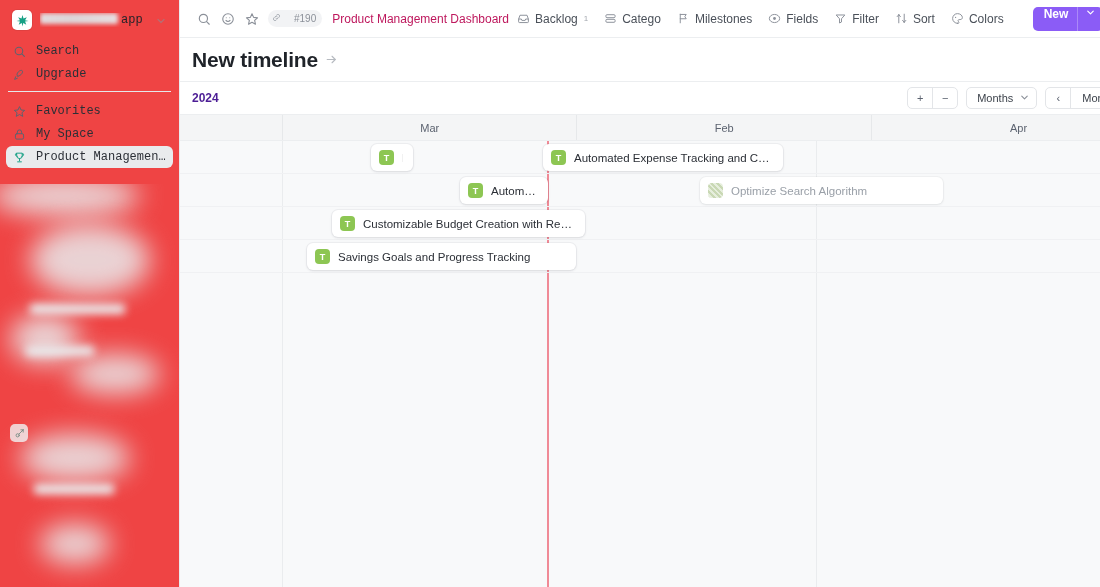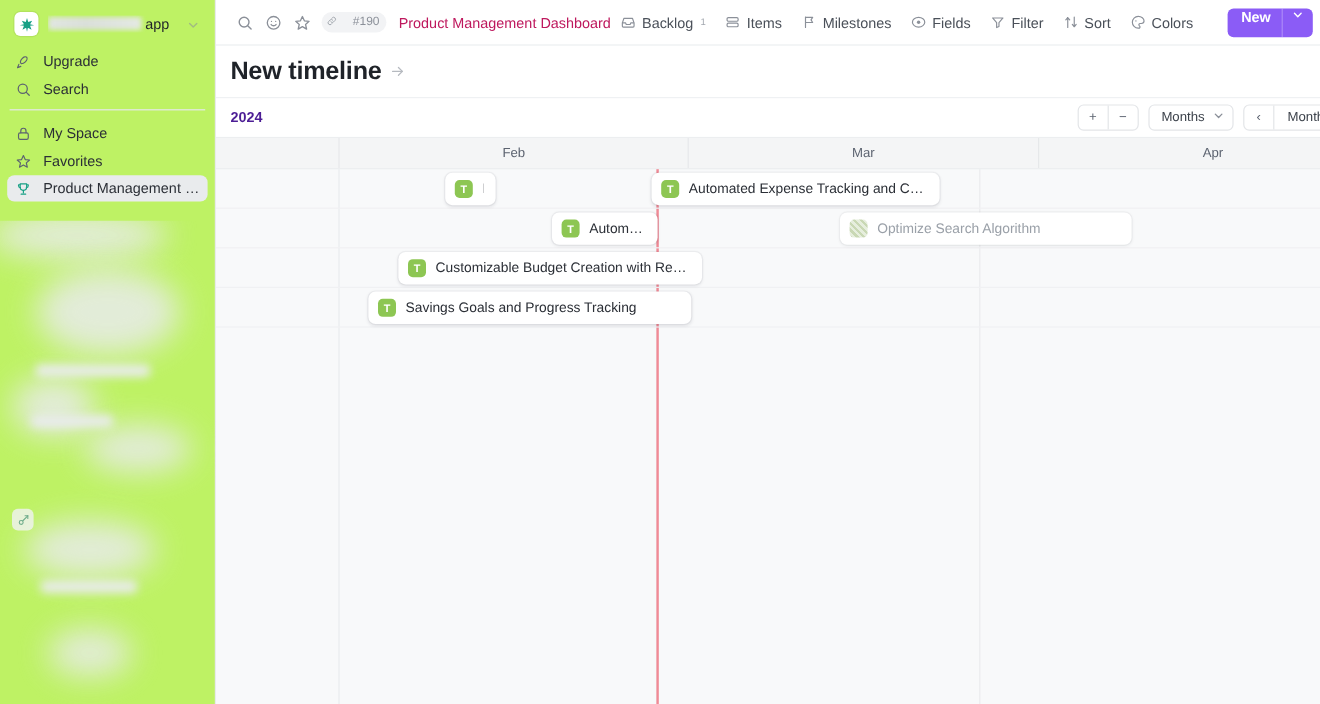--- a/index.html
+++ b/index.html
@@ -8,24 +8,25 @@
     font-family: "Liberation Sans", sans-serif;
     background: #ffffff;
     color: #1f2329;
     overflow: hidden;
   }
   .app { display: flex; width: 1100px; height: 587px; }
 
   
   .sidebar {
     width: 180px; height: 587px;
-    background: #bef264;
+    background: #ef4444;
     border-right: 1px solid #e8eaed;
     position: relative;
     flex: 0 0 180px;
+    font-family: Liberation Mono, monospace;
   }
   .ws-switcher {
     height: 32px; margin: 4px 6px 2px 6px;
     display: flex; align-items: center; gap: 8px;
     padding: 0 6px; border-radius: 6px; cursor: pointer;
   }
   .ws-logo {
     width: 20px; height: 20px; flex: 0 0 20px;
     background: #ffffff; border-radius: 5px;
     display: flex; align-items: center; justify-content: center;
@@ -209,57 +210,57 @@
       <span class="chev">
         <svg width="12" height="12" viewBox="0 0 24 24" fill="none" stroke="#8b9099" stroke-width="2.4" stroke-linecap="round" stroke-linejoin="round">
             <polyline points="6 9 12 15 18 9"></polyline>
           </svg>
       </span>
     </div>
 
     <div class="nav">
       <div class="nav-item">
         <span class="nav-ico">
+          <svg width="13" height="13" viewBox="0 0 24 24" fill="none" stroke="#5c6370" stroke-width="1.9" stroke-linecap="round">
+              <circle cx="11" cy="11" r="7"></circle>
+              <line x1="16.5" y1="16.5" x2="21" y2="21"></line>
+            </svg>
+        </span>
+        <span class="nav-label">Search</span>
+      </div>
+      <div class="nav-item">
+        <span class="nav-ico">
           <svg width="13" height="13" viewBox="0 0 24 24" fill="none" stroke="#5c6370" stroke-width="1.8" stroke-linecap="round" stroke-linejoin="round">
               <path d="M5 16l-2 5 5-2"></path>
               <path d="M9 15l-1-1c-1-1-1-4 2-7s6-3 7-2 1 4-2 7-6 3-6 3z"></path>
             </svg>
         </span>
         <span class="nav-label">Upgrade</span>
       </div>
+    </div>
+
+    <div class="nav-sep"></div>
+
+    <div class="nav">
       <div class="nav-item">
         <span class="nav-ico">
-          <svg width="13" height="13" viewBox="0 0 24 24" fill="none" stroke="#5c6370" stroke-width="1.9" stroke-linecap="round">
-              <circle cx="11" cy="11" r="7"></circle>
-              <line x1="16.5" y1="16.5" x2="21" y2="21"></line>
-            </svg>
-        </span>
-        <span class="nav-label">Search</span>
-      </div>
-    </div>
-
-    <div class="nav-sep"></div>
-
-    <div class="nav">
+          <svg width="13" height="13" viewBox="0 0 24 24" fill="none" stroke="#5c6370" stroke-width="1.8" stroke-linejoin="round">
+              <polygon points="12 3 14.8 9.2 21.5 9.9 16.5 14.3 18 21 12 17.5 6 21 7.5 14.3 2.5 9.9 9.2 9.2"></polygon>
+            </svg>
+        </span>
+        <span class="nav-label">Favorites</span>
+      </div>
       <div class="nav-item">
         <span class="nav-ico">
           <svg width="13" height="13" viewBox="0 0 24 24" fill="none" stroke="#5c6370" stroke-width="1.8" stroke-linecap="round" stroke-linejoin="round">
               <rect x="4.5" y="10.5" width="15" height="10" rx="2.5"></rect>
               <path d="M8 10.5V7.5a4 4 0 118 0v3"></path>
             </svg>
         </span>
         <span class="nav-label">My Space</span>
-      </div>
-      <div class="nav-item">
-        <span class="nav-ico">
-          <svg width="13" height="13" viewBox="0 0 24 24" fill="none" stroke="#5c6370" stroke-width="1.8" stroke-linejoin="round">
-              <polygon points="12 3 14.8 9.2 21.5 9.9 16.5 14.3 18 21 12 17.5 6 21 7.5 14.3 2.5 9.9 9.2 9.2"></polygon>
-            </svg>
-        </span>
-        <span class="nav-label">Favorites</span>
       </div>
       <div class="nav-item selected">
         <span class="nav-ico">
           <svg width="13" height="13" viewBox="0 0 24 24" fill="none" stroke="#17a085" stroke-width="1.8" stroke-linecap="round" stroke-linejoin="round">
               <path d="M7 4h10v5a5 5 0 01-10 0z"></path>
               <path d="M7 5.5H4.5v1A3.5 3.5 0 007.5 10"></path>
               <path d="M17 5.5h2.5v1A3.5 3.5 0 0116.5 10"></path>
               <line x1="12" y1="14" x2="12" y2="18"></line>
               <line x1="8.5" y1="20" x2="15.5" y2="20"></line>
             </svg>
@@ -335,21 +336,21 @@
         <span class="sup">1</span>
       </span>
 
       <span class="tb-btn">
         <span class="i">
           <svg width="13" height="13" viewBox="0 0 24 24" fill="none" stroke="currentColor" stroke-width="1.8">
               <rect x="3.5" y="5" width="17" height="5.5" rx="2"></rect>
               <rect x="3.5" y="13.5" width="17" height="5.5" rx="2"></rect>
             </svg>
         </span>
-        <span>Items</span>
+        <span>Catego</span>
       </span>
 
       <span class="tb-btn">
         <span class="i">
           <svg width="13" height="13" viewBox="0 0 24 24" fill="none" stroke="currentColor" stroke-width="1.8" stroke-linecap="round" stroke-linejoin="round">
               <line x1="6" y1="4" x2="6" y2="20"></line>
               <path d="M6 4.5h11l-2.5 4 2.5 4H6"></path>
             </svg>
         </span>
         <span>Milestones</span>
@@ -450,22 +451,22 @@
           <span class="seg-btn today">Months</span>
           <span class="seg-div"></span>
           <span class="seg-btn">›</span>
         </span>
       </span>
     </div>
 
     <div class="tl-body">
       <div class="month-row">
         <div class="month-gutter"></div>
+        <div class="month-cell">Mar</div>
         <div class="month-cell">Feb</div>
-        <div class="month-cell">Mar</div>
         <div class="month-cell">Apr</div>
       </div>
 
       <div class="grid-area">
         <div class="vline" style="left:102px"></div>
         <div class="vline" style="left:367px"></div>
         <div class="vline" style="left:636px"></div>
         <div class="today-line" style="left:367px"></div>
 
         <div class="rows">

